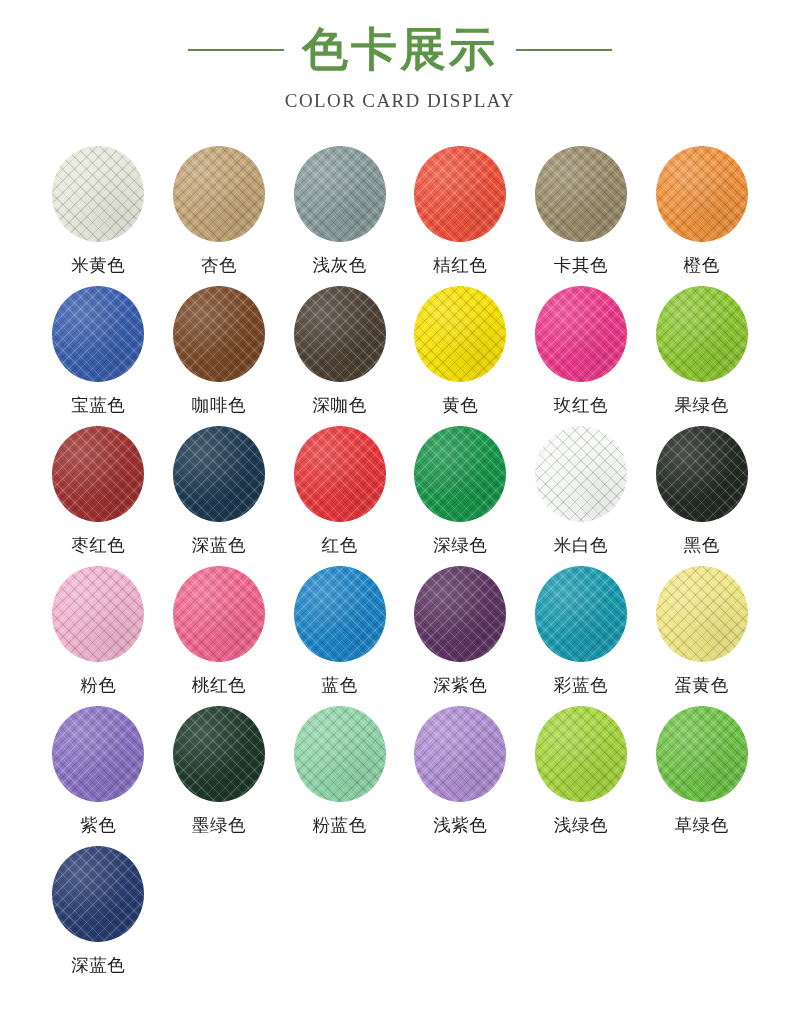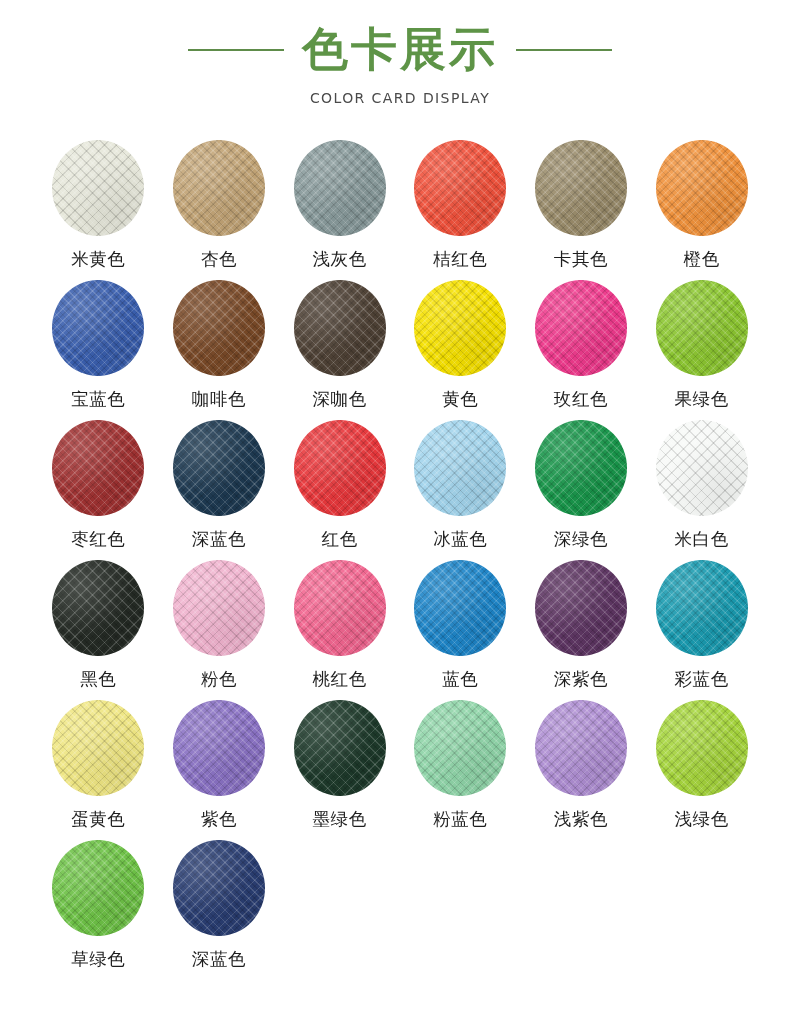--- a/index.html
+++ b/index.html
@@ -12,20 +12,21 @@
     width: 800px; height: 1024px;
     font-family: "DejaVu Sans", "Liberation Sans", sans-serif;
     overflow: hidden;
   }
 
   .page {
     width: 800px;
     height: 760px;
     position: relative;
     background: #ffffff;
+    font-family: Liberation Serif, serif;
   }
 
   
   .header {
     padding-top: 24px;
     text-align: center;
   }
   .title-row {
     display: flex;
     align-items: center;
@@ -42,21 +43,21 @@
     font-size: 46px;
     font-weight: bold;
     color: #5e9447;
     letter-spacing: 3px;
     line-height: 1.12;
     margin: 0;
     white-space: nowrap;
   }
   .sub-title {
     margin-top: 14px;
-    font-size: 14px;
+    font-size: 19px;
     color: #4a4a4a;
     letter-spacing: 1.4px;
     font-weight: normal;
   }
 
   
   .swatch-grid {
     margin: 0 auto;
     padding-top: 32px;
     width: 724px;
@@ -223,26 +224,20 @@
         <div class="swatch-label">深蓝色</div>
       </div>
       <div class="swatch-cell">
         <div class="swatch-disc-wrap">
           <div class="swatch-disc" style="background-color: rgb(232, 56, 60);"></div>
         </div>
         <div class="swatch-label">红色</div>
       </div>
       <div class="swatch-cell">
         <div class="swatch-disc-wrap">
-          <div class="swatch-disc" style="background-color: rgb(162, 212, 236);"></div>
-        </div>
-        <div class="swatch-label">冰蓝色</div>
-      </div>
-      <div class="swatch-cell">
-        <div class="swatch-disc-wrap">
           <div class="swatch-disc" style="background-color: rgb(25, 150, 75);"></div>
         </div>
         <div class="swatch-label">深绿色</div>
       </div>
       <div class="swatch-cell">
         <div class="swatch-disc-wrap">
           <div class="swatch-disc" style="background-color: rgb(247, 249, 247);"></div>
         </div>
         <div class="swatch-label">米白色</div>
       </div>

